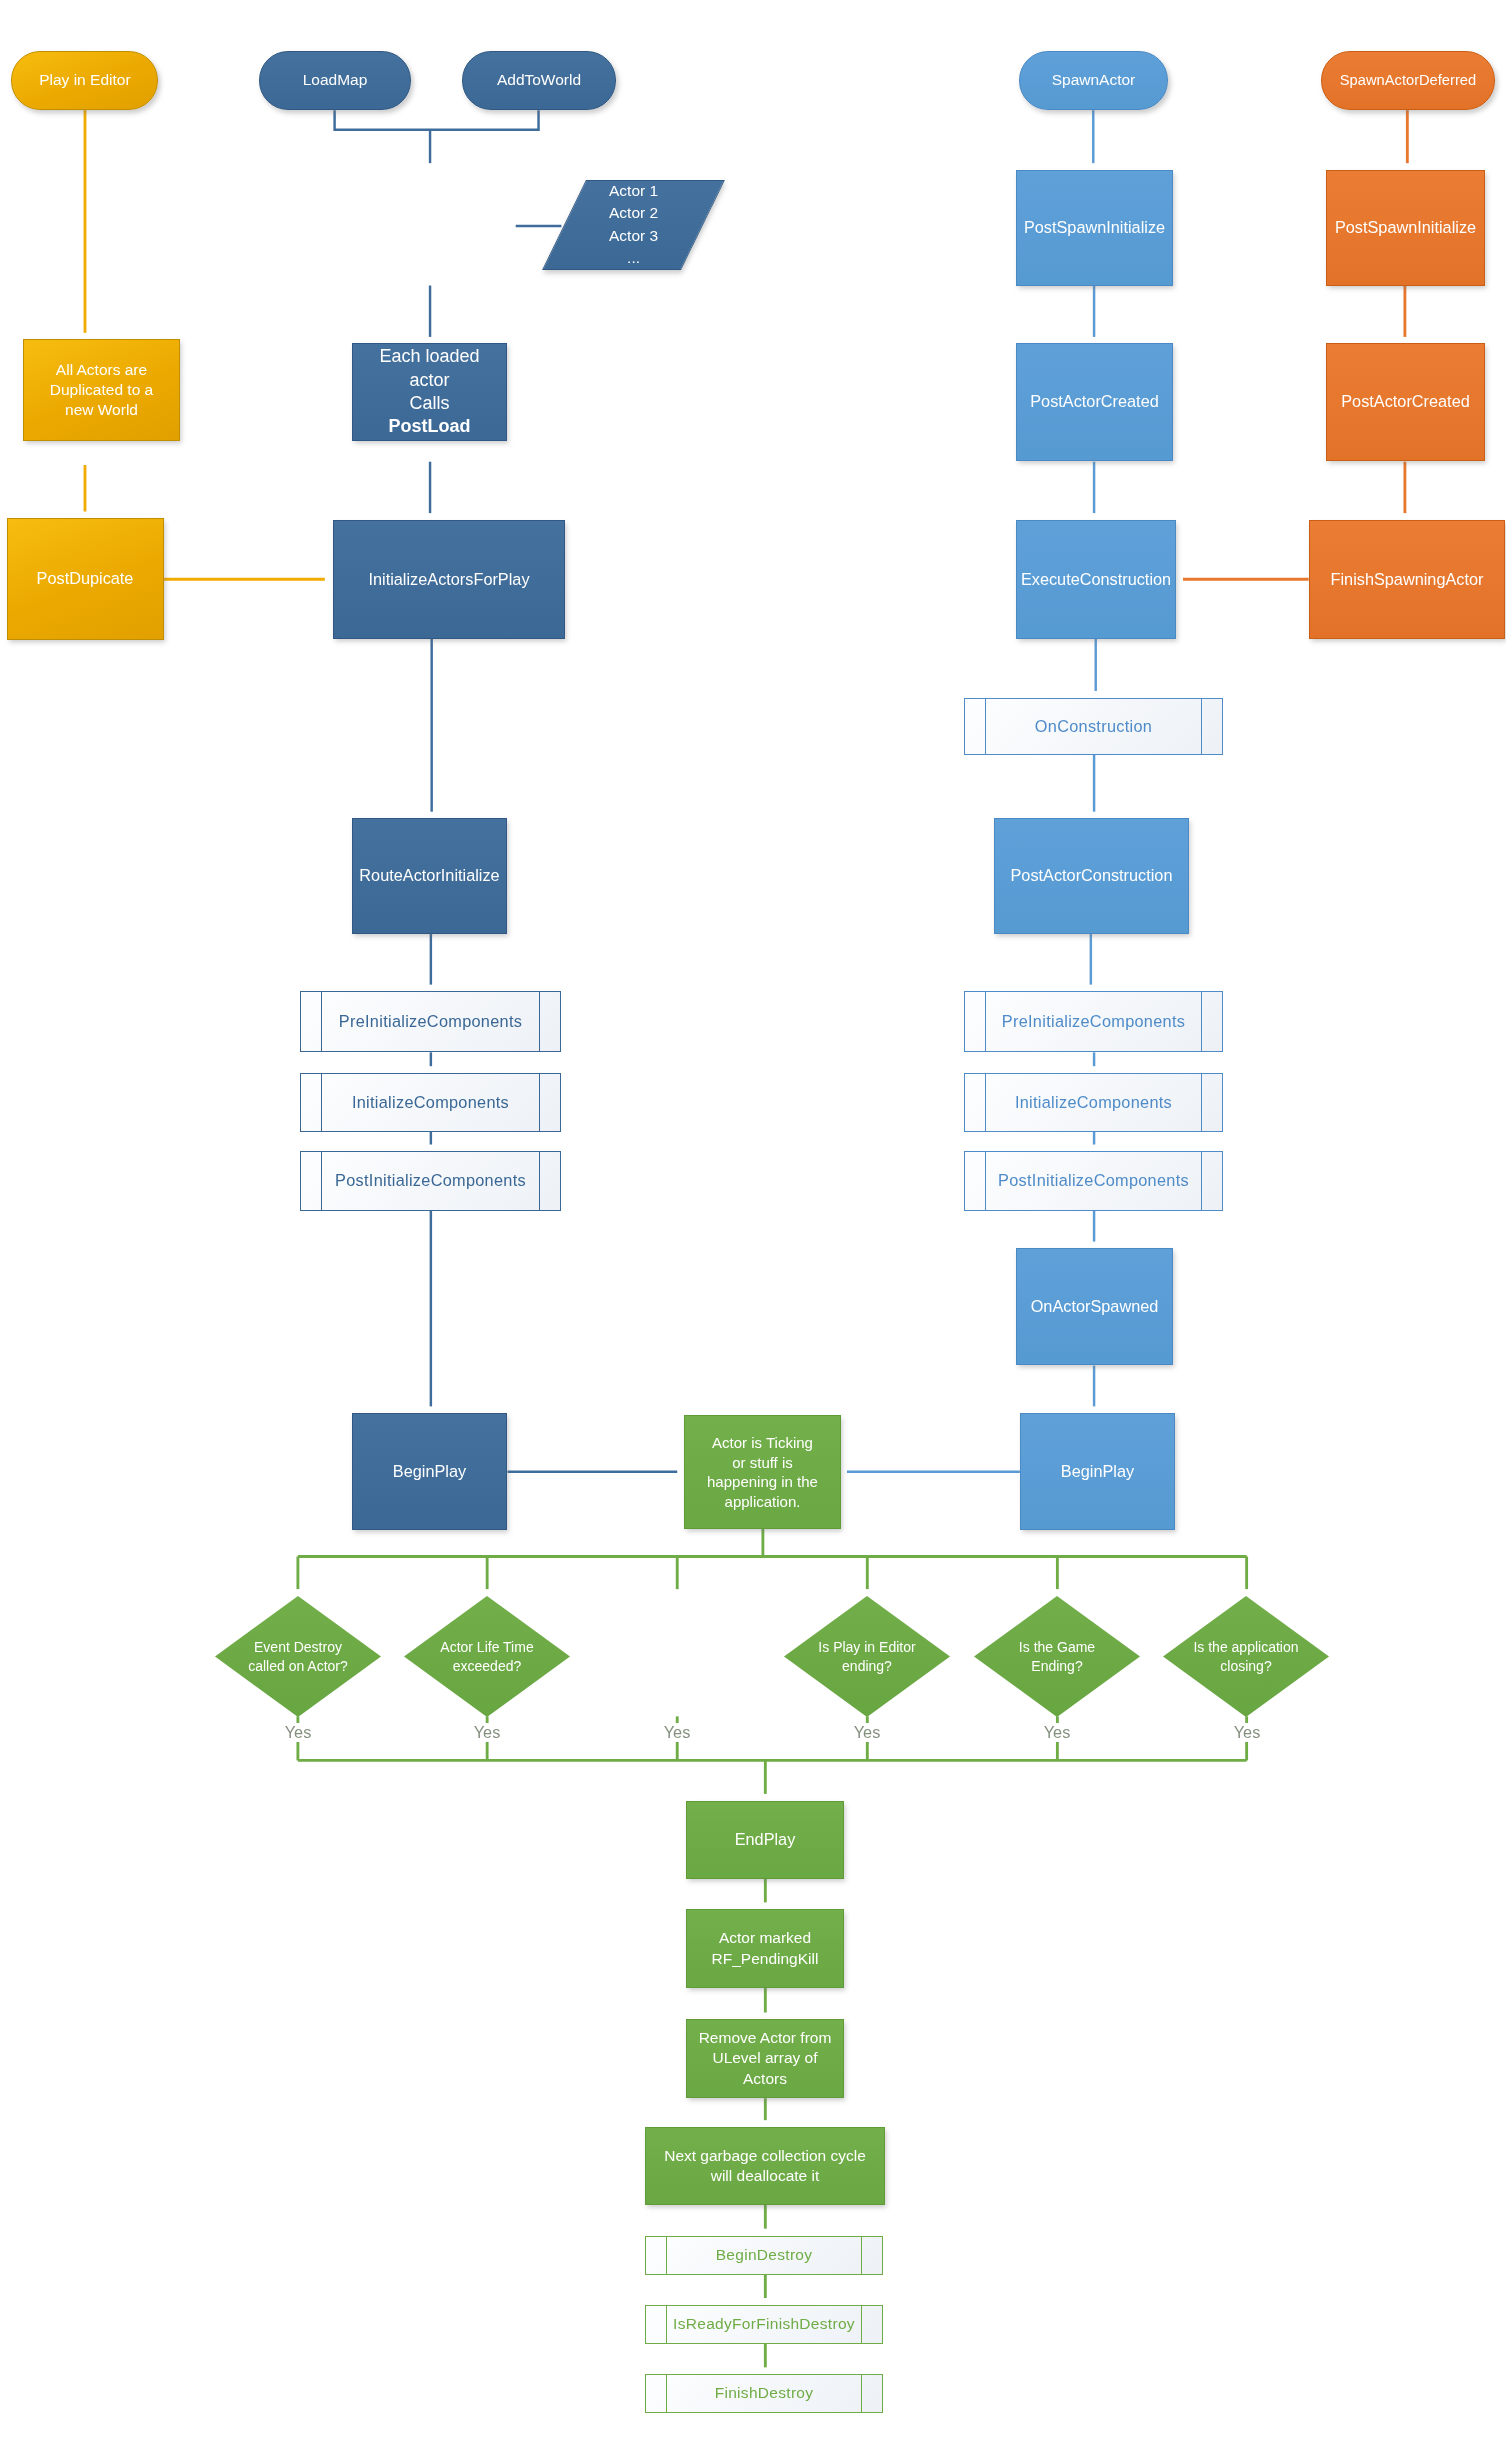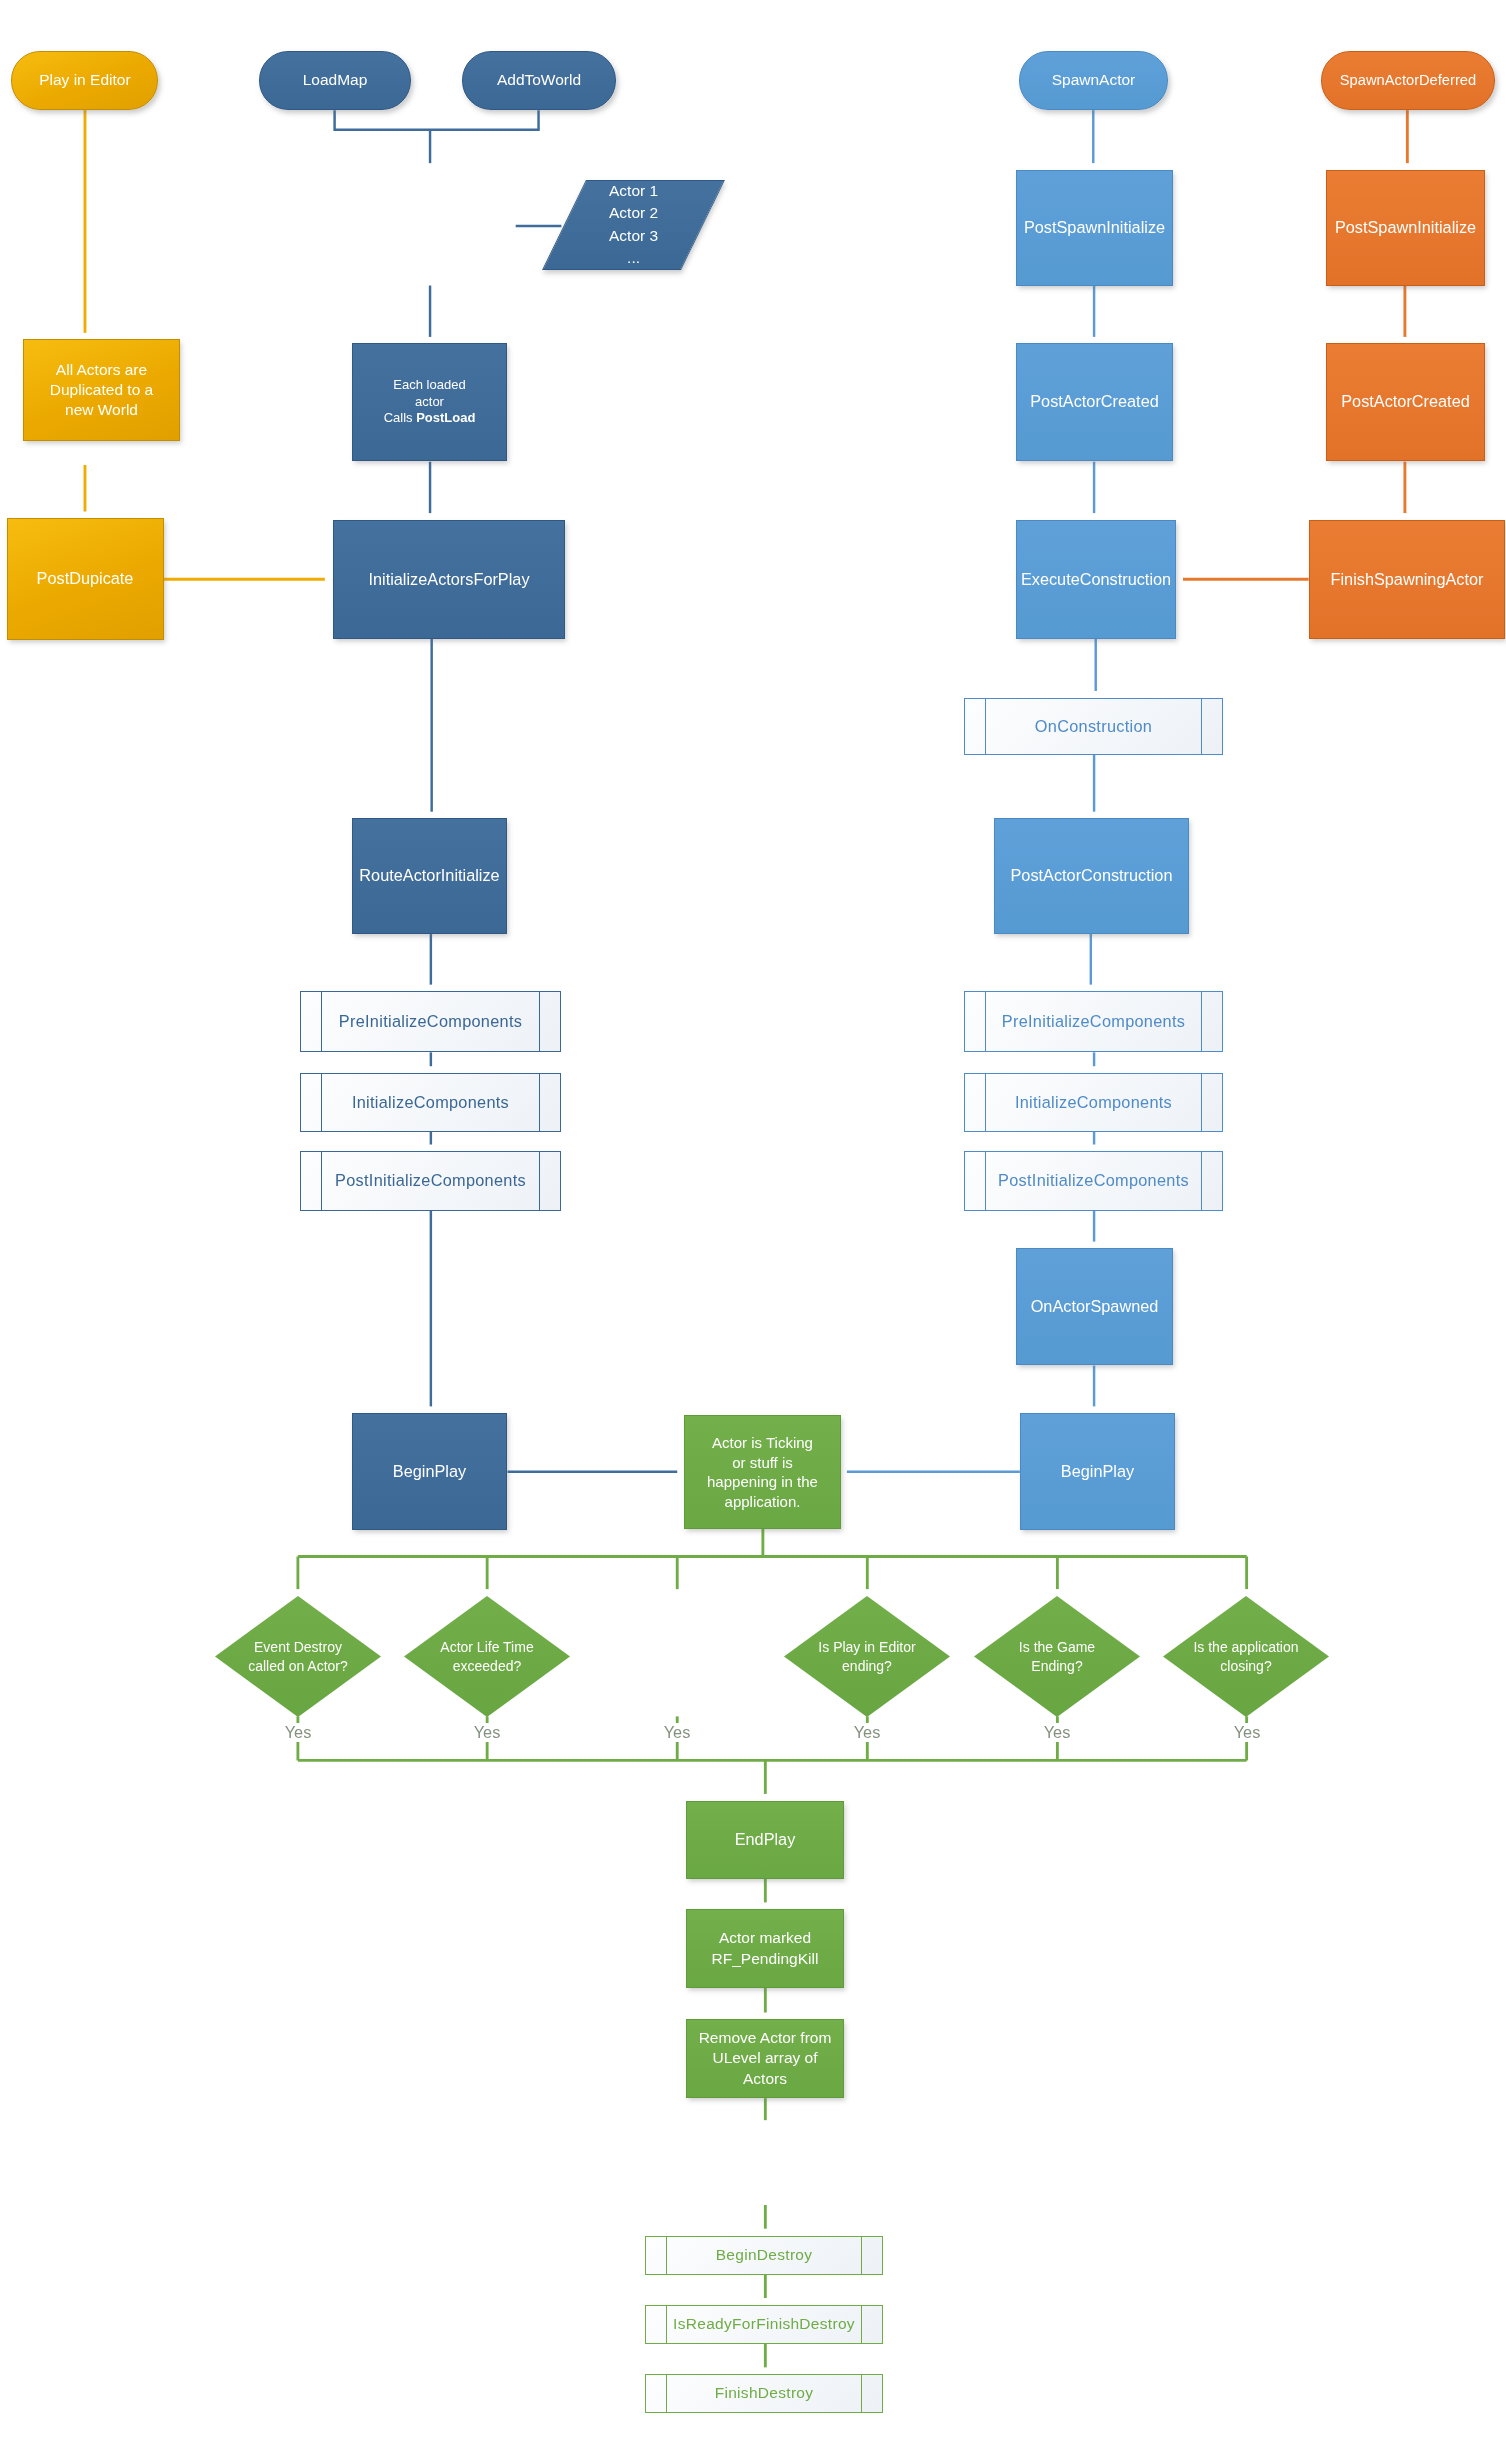--- a/index.html
+++ b/index.html
@@ -142,21 +142,21 @@
       <div>Actor 1</div>
       <div>Actor 2</div>
       <div>Actor 3</div>
       <div>...</div>
     </div>
   </div>
   <div class="node lblue shadow" style="left:1016px;top:170px;width:157px;height:116px;">PostSpawnInitialize</div>
   <div class="node orange shadow" style="left:1326px;top:170px;width:159px;height:116px;">PostSpawnInitialize</div>
 
   <div class="node gold shadow" style="left:23px;top:339px;width:157px;height:102px;padding:0 9.8px;font-size:15.5px;">All Actors are Duplicated to a new World</div>
-  <div class="node dblue shadow" style="left:352px;top:343px;width:155px;height:118px;padding:0 26px;font-size:13px;">
+  <div class="node dblue shadow" style="left:352px;top:343px;width:155px;height:98px;padding:0 26px;font-size:18px;">
     <div>
       <div>Each loaded actor</div>
       <div><span>Calls </span><span class="bold">PostLoad</span></div>
     </div>
   </div>
   <div class="node lblue shadow" style="left:1016px;top:343px;width:157px;height:118px;">PostActorCreated</div>
   <div class="node orange shadow" style="left:1326px;top:343px;width:159px;height:118px;">PostActorCreated</div>
 
   <div class="node gold shadow" style="left:6.5px;top:518px;width:157px;height:122px;">PostDupicate</div>
   <div class="node dblue shadow" style="left:333px;top:520px;width:232px;height:119px;">InitializeActorsForPlay</div>
@@ -200,18 +200,19 @@
   <div class="yes-label" style="left:298px;top:1723px;">Yes</div>
   <div class="yes-label" style="left:487px;top:1723px;">Yes</div>
   <div class="yes-label" style="left:677px;top:1723px;">Yes</div>
   <div class="yes-label" style="left:867px;top:1723px;">Yes</div>
   <div class="yes-label" style="left:1057px;top:1723px;">Yes</div>
   <div class="yes-label" style="left:1247px;top:1723px;">Yes</div>
 
   <div class="node green shadow" style="left:686px;top:1801px;width:158px;height:78px;">EndPlay</div>
   <div class="node green shadow" style="left:686px;top:1909px;width:158px;height:79px;padding:0 6.5px;font-size:15.5px;">Actor marked RF_PendingKill</div>
   <div class="node green shadow" style="left:686px;top:2019px;width:158px;height:79px;padding:0 6.5px;font-size:15.5px;">Remove Actor from ULevel array of Actors</div>
+  <div class="node green shadow" style="left:645px;top:2127px;width:240px;height:78px;padding:0 8.2px;font-size:15.5px;">Next garbage collection cycle will deallocate it</div>
   <div class="node subproc sub-green" style="left:645px;top:2236px;width:238px;height:39px;">BeginDestroy</div>
   <div class="node subproc sub-green" style="left:645px;top:2305px;width:238px;height:39px;">IsReadyForFinishDestroy</div>
   <div class="node subproc sub-green" style="left:645px;top:2374px;width:238px;height:39px;">FinishDestroy</div>
 
 </div>
 
 
 </body></html>

